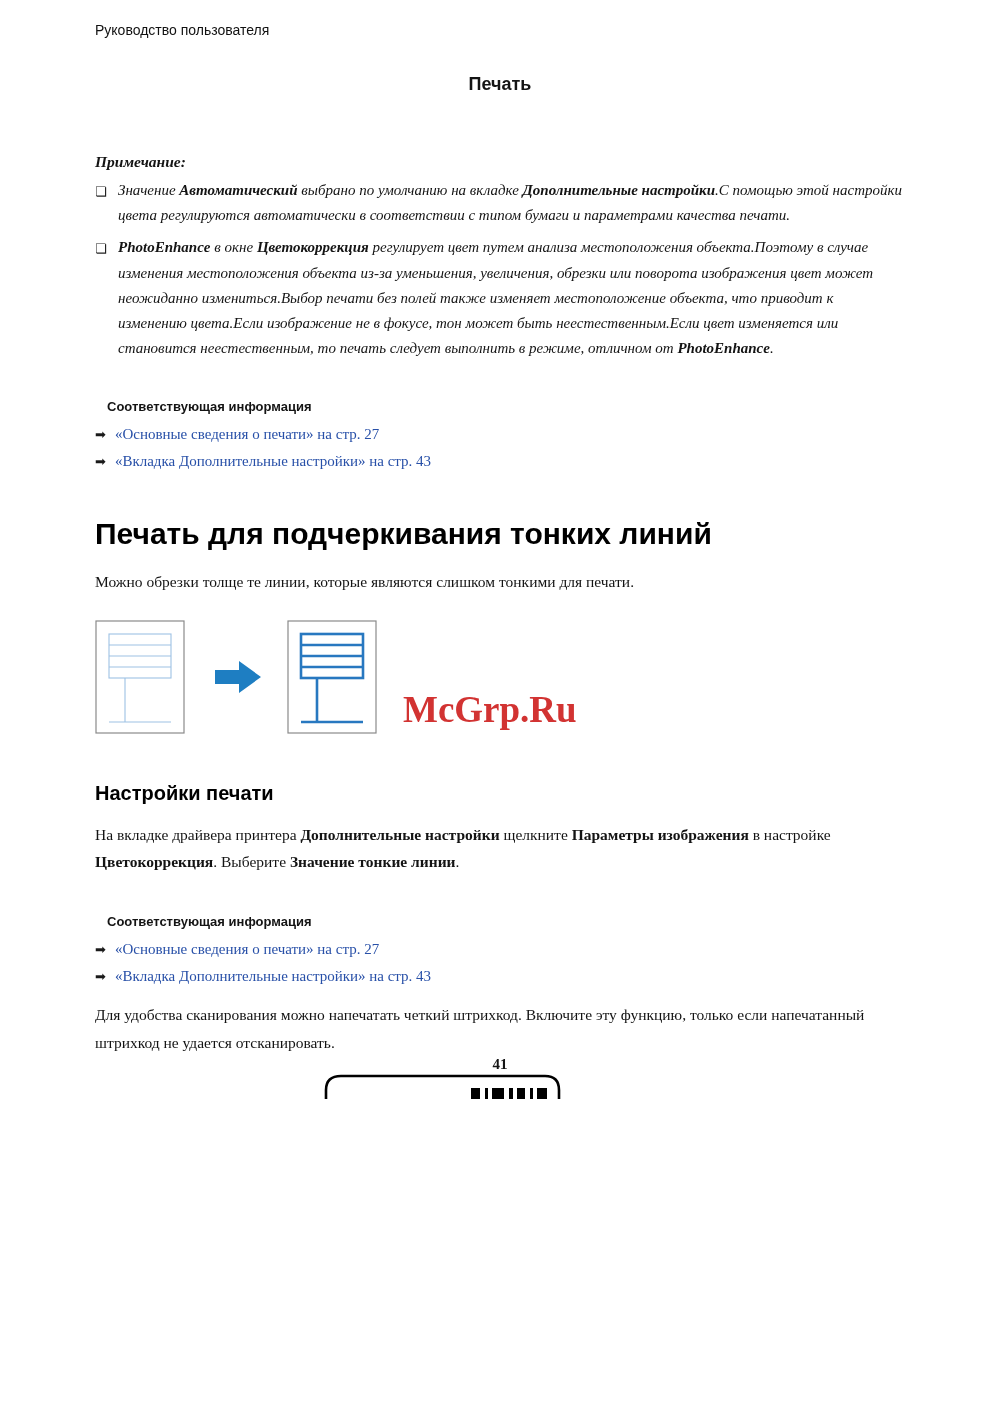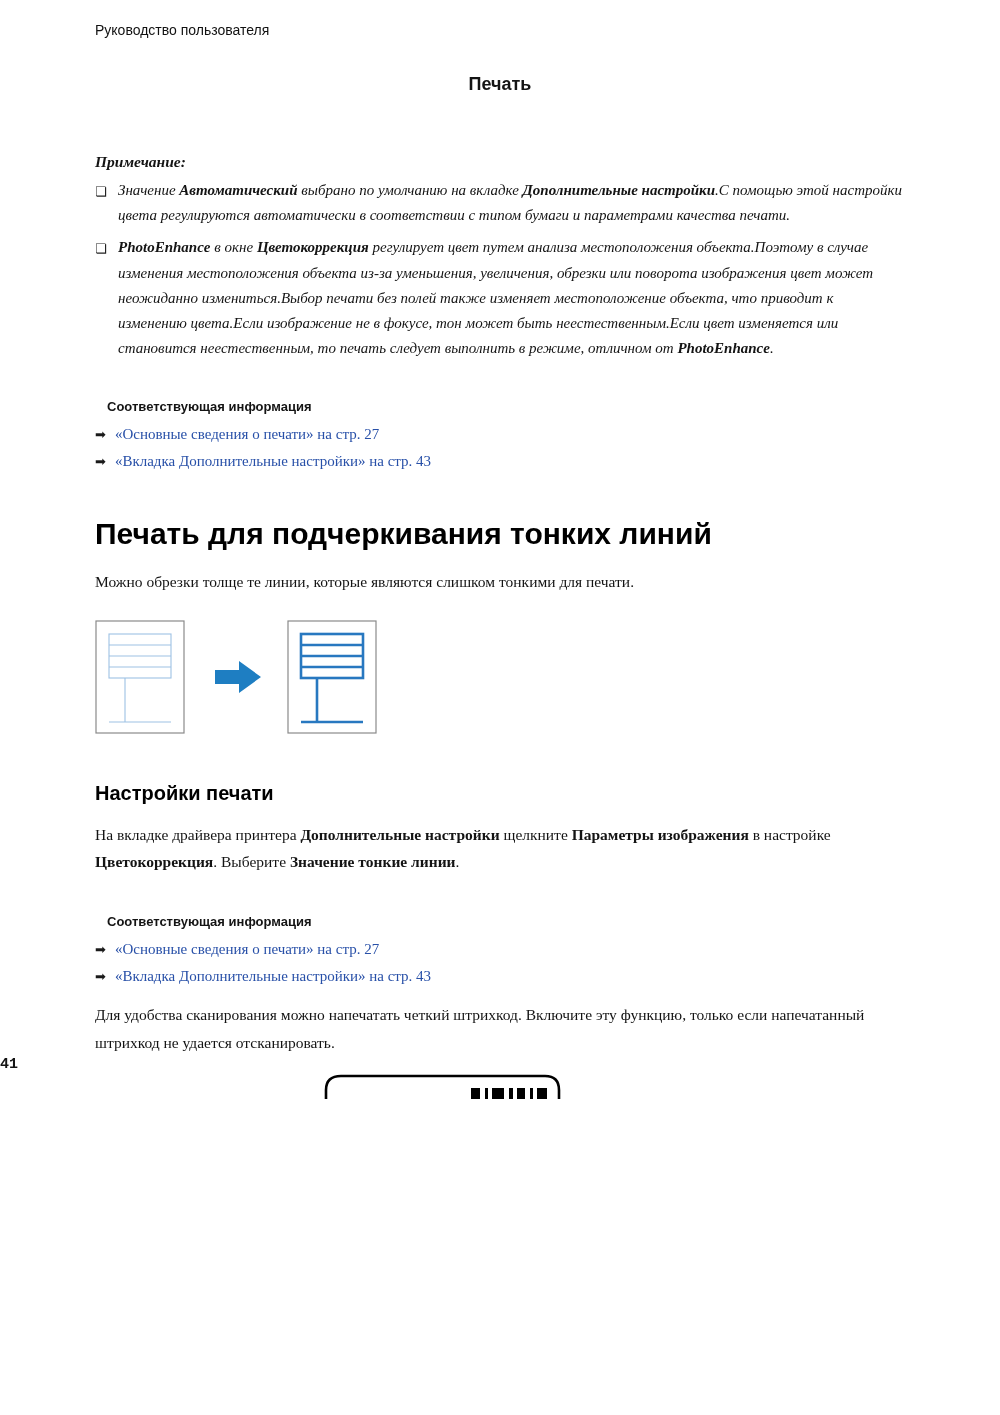--- a/index.html
+++ b/index.html
@@ -25,22 +25,22 @@
   a.doc-link{color:var(--link-blue,#2850a8);text-decoration:none;cursor:pointer;}
   h2.sec{font-family:"Liberation Sans",sans-serif;font-size:30px;line-height:1.2;margin:46px 0 0;color:#000;}
   h3.sub{font-family:"Liberation Sans",sans-serif;font-size:20px;margin:48px 0 0;color:#000;}
   p.body{font-size:15.5px;line-height:1.78;margin:16px 0 0;max-width:830px;}
   .figure-thin{margin-top:24px;display:flex;align-items:center;}
   .fig-arrow{margin:0 26px 0 30px;flex:none;}
   .watermark{font-family:"Liberation Serif",serif;font-weight:bold;font-size:37px;
     color:var(--watermark-red,#d23332);align-self:flex-end;margin-left:26px;line-height:1;
     padding-bottom:6px;}
   .figure-barcode{margin-top:16px;}
-  .page-footer{position:absolute;left:0;right:0;bottom:26px;
-    font-family:Liberation Mono, monospace;font-weight:bold;font-size:15px;}
+  .page-footer{position:absolute;left:0;right:0;bottom:26px;text-align:center;
+    font-family:Liberation Serif, serif;font-weight:bold;font-size:15px;}
   svg{display:block;}
   text.bc-label{font-family:"Liberation Sans",sans-serif;font-size:17px;fill:#111;letter-spacing:1px;}
 </style>
 </head>
 <body>
 
 <div class="page">
 
   <div class="running-header">
     <span>Руководство пользователя</span>
@@ -91,20 +91,21 @@
     </svg>
 
     <svg width="90" height="114" viewBox="0 0 90 114">
       <rect x="1" y="1" width="88" height="112" fill="#fff" stroke="#8a8a8a" stroke-width="1.2"></rect>
       <g fill="none" style="stroke:var(--doc-line-bold,#2878c0)" stroke-width="2.6">
         <rect x="14" y="14" width="62" height="44"></rect>
         <path d="M14 25 H76 M14 36 H76 M14 47 H76"></path>
         <path d="M30 58 V102 M14 102 H76"></path>
       </g>
     </svg>
+    <div class="watermark">McGrp.Ru</div>
   </figure>
 
   <h3 class="sub">Настройки печати</h3>
   <p class="body"><span>На вкладке драйвера принтера </span><span class="b">Дополнительные настройки</span><span> щелкните </span><span class="b">Параметры изображения</span><span> в настройке </span><span class="b">Цветокоррекция</span><span>. Выберите </span><span class="b">Значение тонкие линии</span><span>.</span></p>
 
   <section class="related">
     <h4 class="related-title">Соответствующая информация</h4>
     <div class="link-row">
       <span class="link-arrow">➡</span>
       <a class="doc-link">«Основные сведения о печати» на стр. 27</a>

